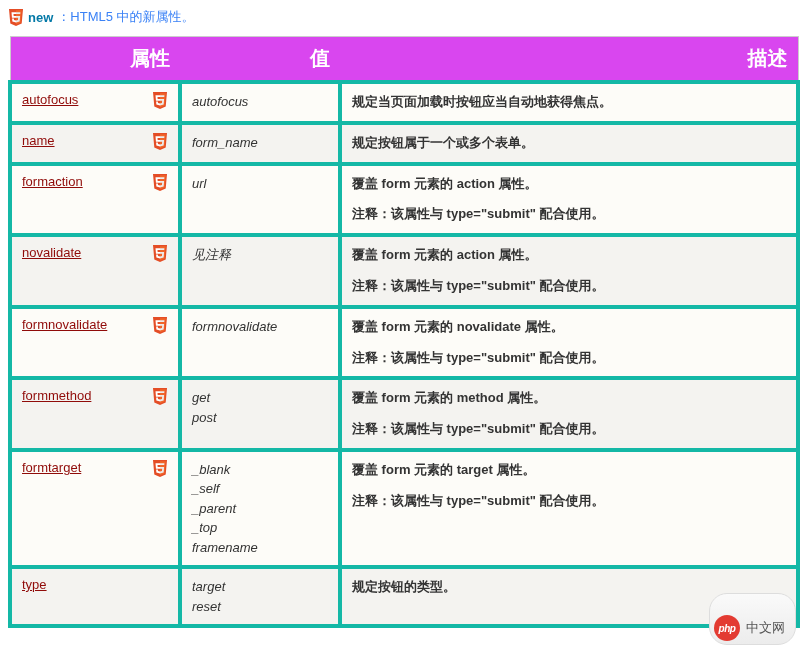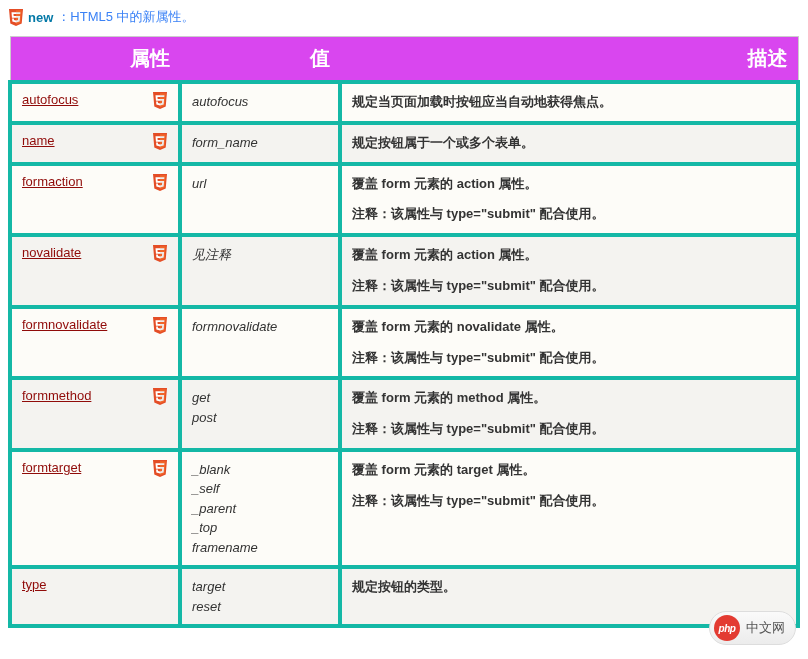--- a/index.html
+++ b/index.html
@@ -76,21 +76,21 @@
     .desc-line { display: block; margin-bottom: 2px; font-weight: bold; }
     .desc-line:last-child { margin-bottom: 0; }
     .desc-line.gap { margin-top: 10px; }
     .watermark {
       position: fixed;
       right: 12px;
       bottom: 14px;
       display: flex;
       align-items: center;
       gap: 6px;
-      padding: 3px 10px 3px 4px;
+      padding: 21px 10px 3px 4px;
       border-radius: 18px;
       background: linear-gradient(#fafafa,#ececec);
       border: 1px solid #ddd;
       font-size: 13px;
       color: #555;
     }
     .wm-red {
       width: 26px; height: 26px;
       background: #e33b32;
       border-radius: 50%;

